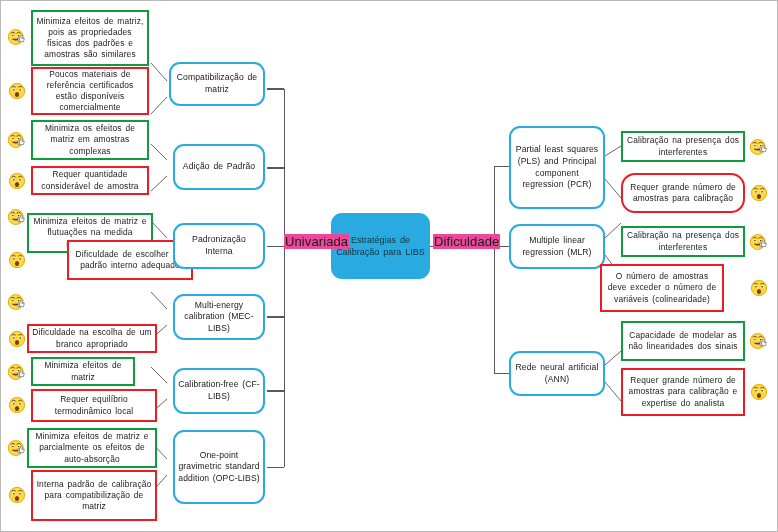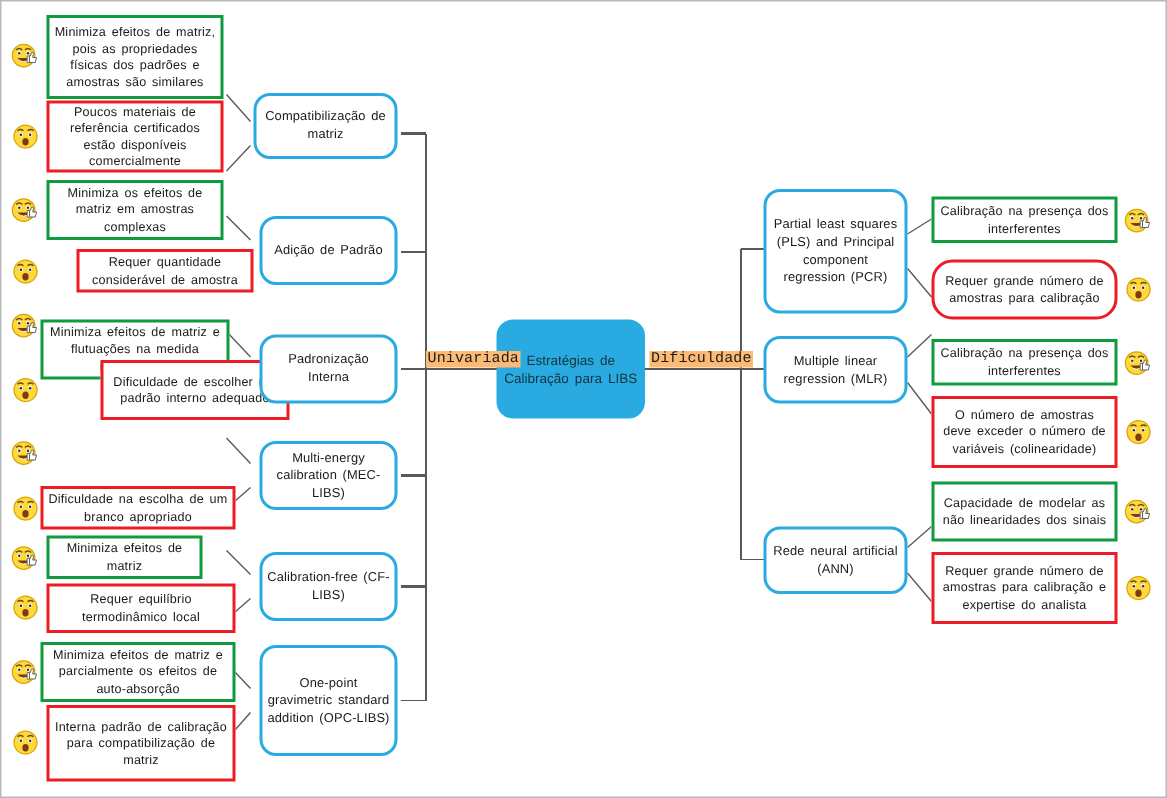--- a/index.html
+++ b/index.html
@@ -59,27 +59,26 @@
     text-align:center;
     font-size:9px;
     line-height:12.4px;
     color:#14323f;
     word-spacing:1.6px;
   }
 
   
   .edgelabel{
     position:absolute;
-    font-size:10px;
+    font-size:13px;
     color:#1a1a1a;
-    background:#fdba74;
+    background:#ec4899;
     padding:0 1px;
     white-space:nowrap;
     letter-spacing:.1px;
-    font-family:Liberation Mono, monospace;
   }
 
   
   .emo{
     position:absolute;
     width:20px;height:20px;
     display:block;
   }
 </style>
 </head>
@@ -143,21 +142,21 @@
 
       <path d="M604 364 L 620 350"></path>
       <path d="M604 381 L 620 400"></path>
     </g>
   </svg>
 
   <div class="leaf pro" style="left:30px;top:9px;width:118px;height:56px;">Minimiza efeitos de matriz, pois as propriedades físicas dos padrões e amostras são similares</div>
   <div class="leaf con" style="left:30px;top:66px;width:118px;height:48px;">Poucos materiais de referência certificados estão disponíveis comercialmente</div>
 
   <div class="leaf pro" style="left:30px;top:119px;width:118px;height:40px;">Minimiza os efeitos de matriz em amostras complexas</div>
-  <div class="leaf con" style="left:30px;top:165px;width:118px;height:29px;margin-left:20px;">Requer quantidade considerável de amostra</div>
+  <div class="leaf con" style="left:30px;top:165px;width:118px;height:29px;">Requer quantidade considerável de amostra</div>
 
   <div class="leaf pro" style="left:26px;top:212px;width:126px;height:40px;">Minimiza efeitos de matriz e flutuações na medida instrumental</div>
   <div class="leaf con" style="left:26px;top:239px;width:126px;height:40px;margin-left:40px;">Dificuldade de escolher um padrão interno adequado</div>
 
   <div class="leaf con" style="left:26px;top:323px;width:130px;height:29px;">Dificuldade na escolha de um branco apropriado</div>
 
   <div class="leaf pro" style="left:30px;top:356px;width:104px;height:29px;">Minimiza efeitos de matriz</div>
   <div class="leaf con" style="left:30px;top:388px;width:126px;height:33px;">Requer equilíbrio termodinâmico local</div>
 
   <div class="leaf pro" style="left:26px;top:427px;width:130px;height:40px;">Minimiza efeitos de matriz e parcialmente os efeitos de auto-absorção</div>
@@ -176,21 +175,21 @@
   <div class="edgelabel" style="left:432px;top:233px;">Dificuldade</div>
 
   <div class="node" style="left:508px;top:125px;width:96px;height:83px;">Partial least squares (PLS) and Principal component regression (PCR)</div>
   <div class="node" style="left:508px;top:223px;width:96px;height:45px;">Multiple linear regression (MLR)</div>
   <div class="node" style="left:508px;top:350px;width:96px;height:45px;">Rede neural artificial (ANN)</div>
 
   <div class="leaf pro" style="left:620px;top:130px;width:124px;height:31px;">Calibração na presença dos interferentes</div>
   <div class="leaf con" style="left:620px;top:172px;width:124px;height:40px;border-radius:14px;">Requer grande número de amostras para calibração</div>
 
   <div class="leaf pro" style="left:620px;top:225px;width:124px;height:31px;">Calibração na presença dos interferentes</div>
-  <div class="leaf con" style="left:620px;top:263px;width:124px;height:48px;">O número de amostras deve exceder o número de variáveis (colinearidade)</div>
+  <div class="leaf con" style="left:599px;top:263px;width:124px;height:48px;">O número de amostras deve exceder o número de variáveis (colinearidade)</div>
 
   <div class="leaf pro" style="left:620px;top:320px;width:124px;height:40px;">Capacidade de modelar as não linearidades dos sinais</div>
   <div class="leaf con" style="left:620px;top:367px;width:124px;height:48px;">Requer grande número de amostras para calibração e expertise do analista</div>
 
   <div id="emoji-layer">
       <div class="emo" style="left: 6px; top: 26px;"><svg viewBox="0 0 24 24" width="20" height="20">
     <circle cx="10.5" cy="12" r="9" fill="#ffd83d" stroke="#d9a400" stroke-width="1"></circle>
     <path d="M4.5 7.5 Q7 5.2 9.5 7.6" stroke="#6b4b00" stroke-width="1.1" fill="none"></path>
     <path d="M11.5 7.5 Q14 5.2 16.5 7.6" stroke="#6b4b00" stroke-width="1.1" fill="none"></path>
     <circle cx="7" cy="10" r="1.6" fill="#fff"></circle>

